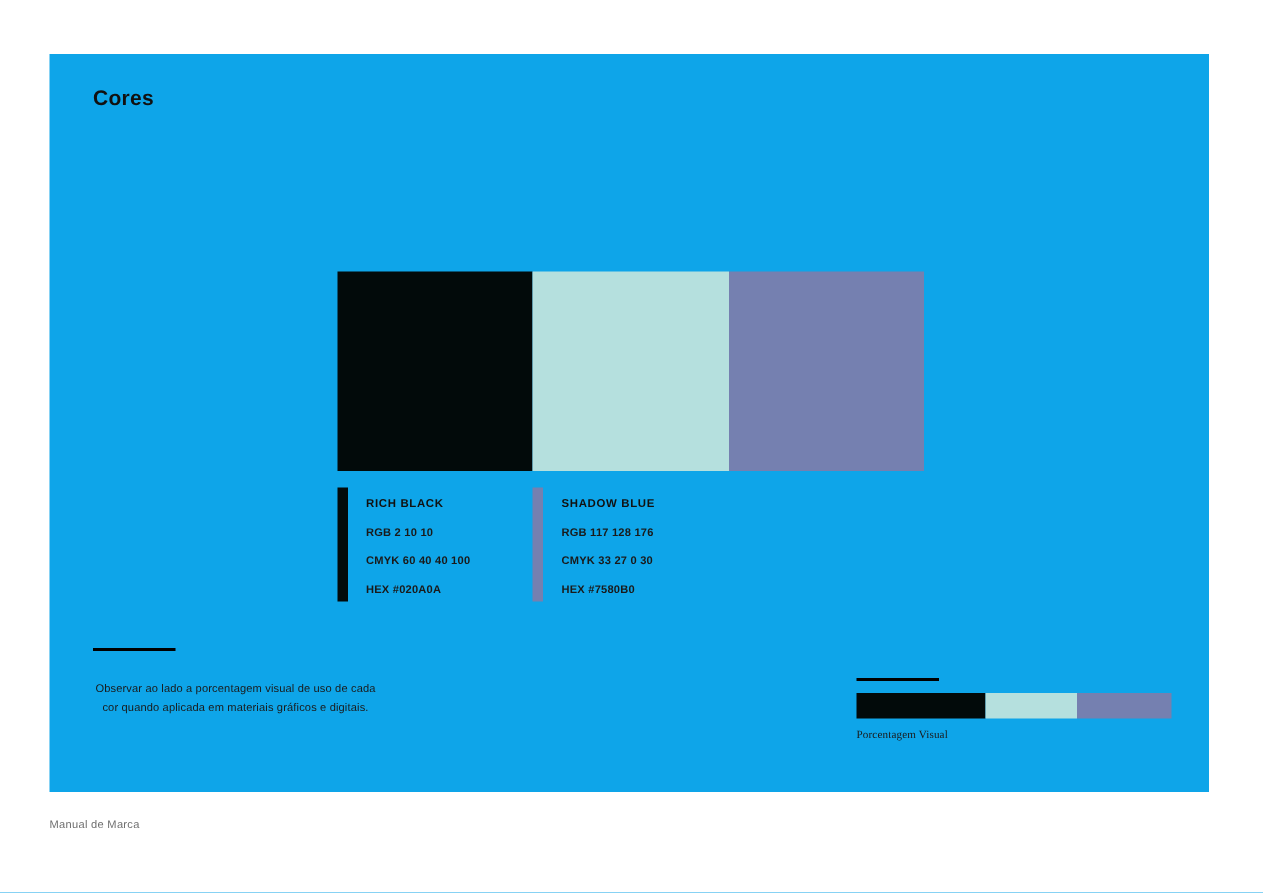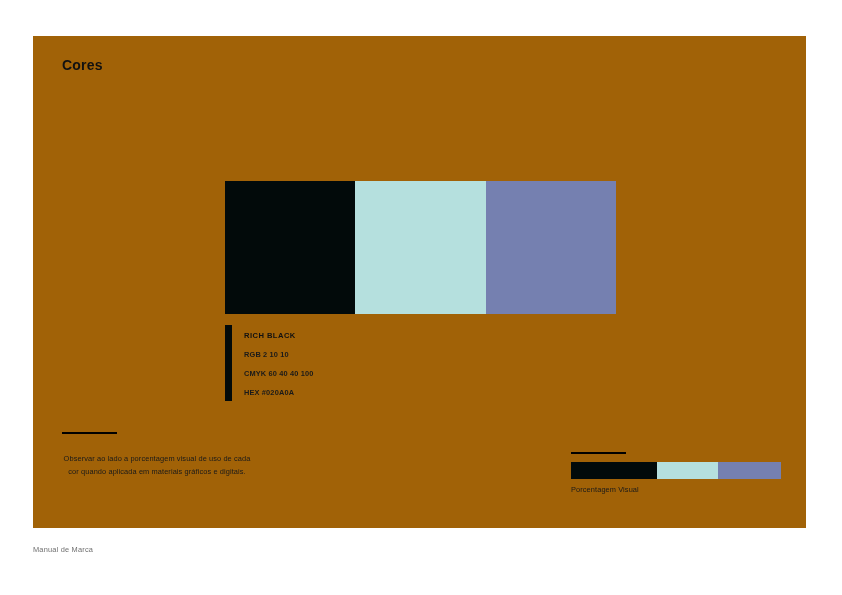--- a/index.html
+++ b/index.html
@@ -13,21 +13,21 @@
     font-family: "Liberation Sans", sans-serif;
     -webkit-font-smoothing: antialiased;
     overflow: hidden;
   }
   .page {
     position: absolute;
     left: 33px;
     top: 36px;
     width: 773px;
     height: 492px;
-    background: #a16207;
+    background: #0ea5e9;
   }
   .page-title {
     position: absolute;
     left: 29px;
     top: 21px;
     font-size: 14px;
     font-weight: bold;
     color: #111111;
     letter-spacing: 0.2px;
   }
@@ -105,20 +105,21 @@
     letter-spacing: 0.1px;
     text-align: center;
   }
 
   
   .pct {
     position: absolute;
     left: 538px;
     top: 416px;
     width: 210px;
+    font-family: Liberation Serif, serif;
   }
   .pct-bar {
     margin-top: 8px;
     display: flex;
     width: 210px;
     height: 17px;
   }
   .pct-caption {
     margin-top: 6px;
     font-size: 7.4px;
@@ -155,20 +156,29 @@
       <div class="spec-chip" style="background: rgb(2, 10, 10);"></div>
       <div class="spec-lines">
         <div class="spec-name">RICH BLACK</div>
         <div class="spec-line">RGB 2 10 10</div>
         <div class="spec-line">CMYK 60 40 40 100</div>
         <div class="spec-line">HEX #020A0A</div>
       </div>
     </div>
 
 
+    <div class="spec-col">
+      <div class="spec-chip" style="background: rgb(117, 128, 176);"></div>
+      <div class="spec-lines">
+        <div class="spec-name">SHADOW BLUE</div>
+        <div class="spec-line">RGB 117 128 176</div>
+        <div class="spec-line">CMYK 33 27 0 30</div>
+        <div class="spec-line">HEX #7580B0</div>
+      </div>
+    </div>
 
   </div>
 
   <div class="note">
     <div class="rule"></div>
     <div class="note-text">Observar ao lado a porcentagem visual de uso de cada cor quando aplicada em materiais gráficos e digitais.</div>
   </div>
 
   <div class="pct">
     <div class="rule"></div>

